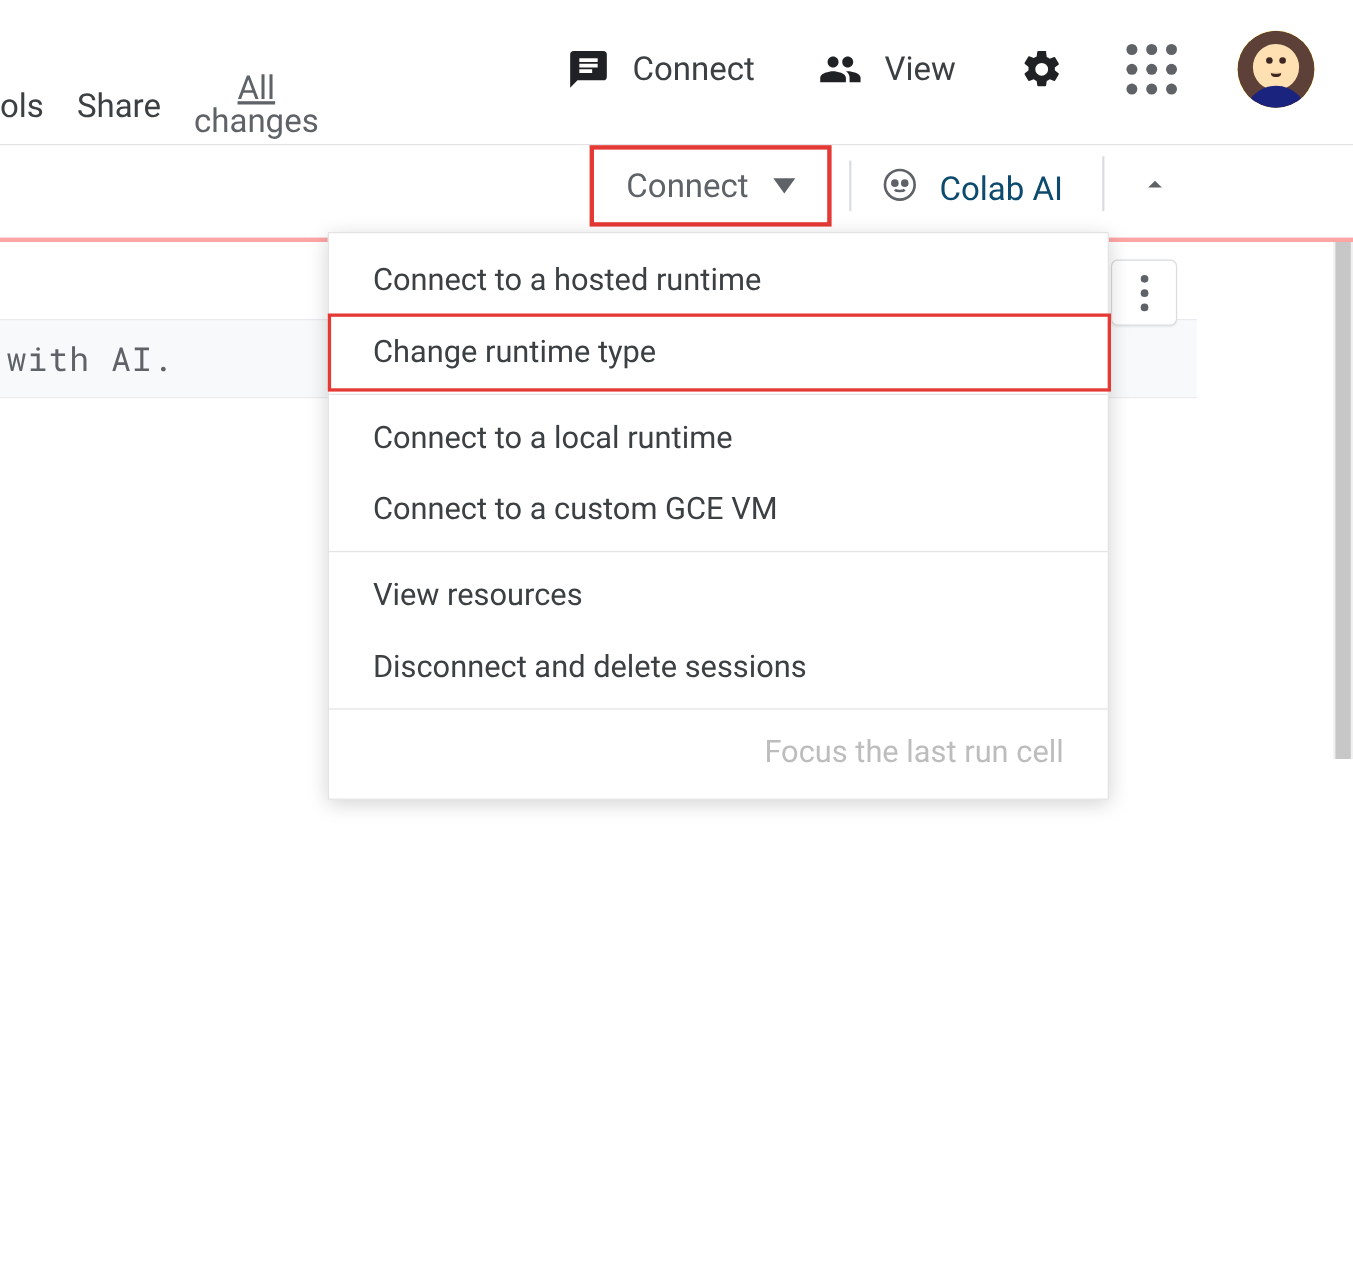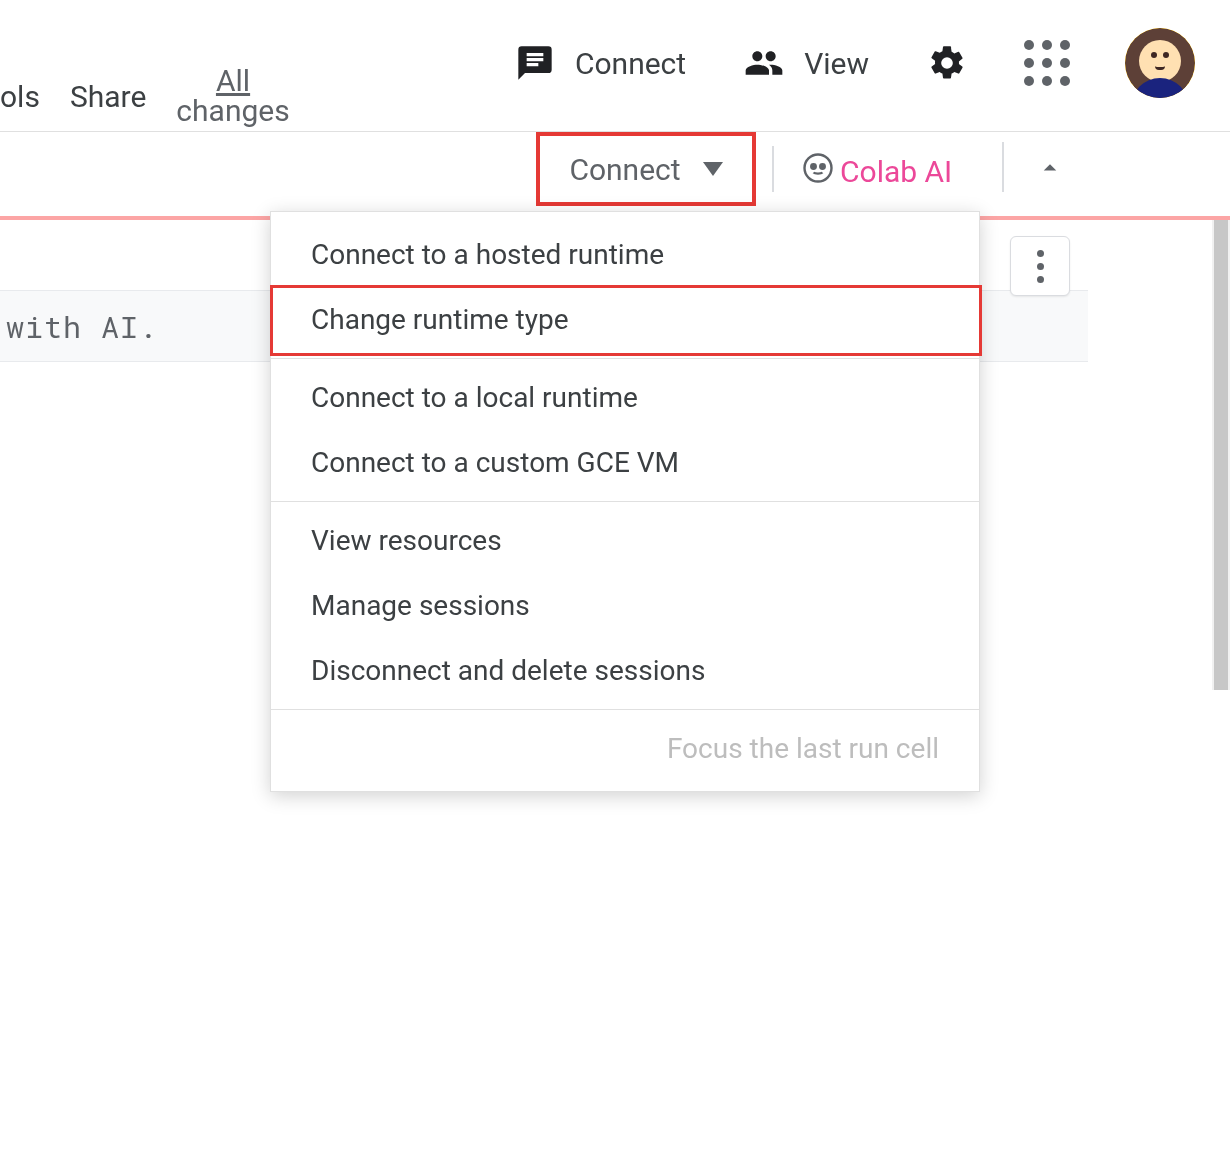--- a/index.html
+++ b/index.html
@@ -97,22 +97,22 @@
   .tri-down{
     width:0;height:0;border-left:10px solid transparent;border-right:10px solid transparent;border-top:14px solid #5f6368;
   }
   .vline{
     position:absolute; width:2px; background:#dadce0;
   }
   .vline.a{ left:772px; top:14px; height:46px;}
   .vline.b{ left:1002px; top:10px; height:50px;}
   .colab-ai{
     position:absolute; left:800px; top:18px;
-    display:flex; align-items:center; gap:4px;
-    font-size:30px; color:#ec4899; cursor:pointer;
+    display:flex; align-items:center; gap:18px;
+    font-size:30px; color:#0c4a6e; cursor:pointer;
   }
   .collapse-btn{
     position:absolute; left:1030px; top:16px; width:40px;height:40px;
     display:flex;align-items:center;justify-content:center;cursor:pointer;
   }
 
   
   .cell{
     position:absolute; left:0; top:290px;
     width:1088px; height:72px;
@@ -135,21 +135,21 @@
     cursor:pointer;
     box-shadow:0 1px 2px rgba(0,0,0,.08);
     z-index: 3;
   }
   .dots3{display:flex;flex-direction:column;gap:6px;}
   .dots3 span{width:7px;height:7px;background:#5f6368;border-radius:50%;}
 
   
   .dropdown{
     position:absolute;
-    left:270px; top:211px;
+    left:298px; top:211px;
     width:710px;
     background:#fff;
     border:1px solid #e0e0e0;
     box-shadow:0 4px 18px rgba(0,0,0,.18);
     z-index:5;
     padding-top:10px; padding-bottom:10px;
   }
   .dd-item{
     font-size:28px;
     color:#3c4043;
@@ -281,21 +281,20 @@
   <div class="dd-item">Connect to a hosted runtime</div>
   <div style="position:relative">
     <div class="dd-item">Change runtime type</div>
     <div class="dd-highlight" style="top:-2px;height:71px"></div>
   </div>
   <div class="dd-sep"></div>
   <div class="dd-item">Connect to a local runtime</div>
   <div class="dd-item">Connect to a custom GCE VM</div>
   <div class="dd-sep"></div>
   <div class="dd-item">View resources</div>
-  <div class="dd-item">Manage sessions</div>
   <div class="dd-item">Disconnect and delete sessions</div>
   <div class="dd-sep"></div>
   <div class="dd-item disabled">Focus the last run cell</div>
 </div>
 
 <div class="scroll-track">
   <div class="scroll-thumb"></div>
 </div>
 
 </body></html>

